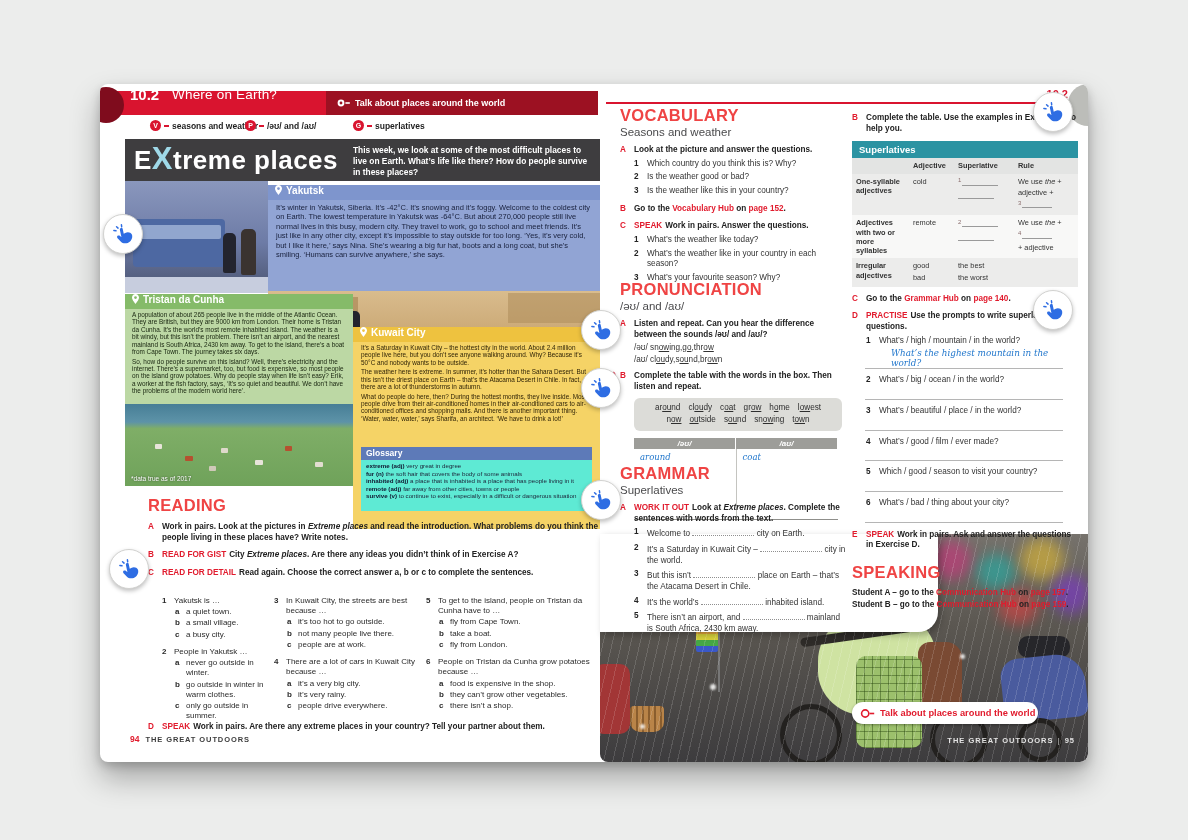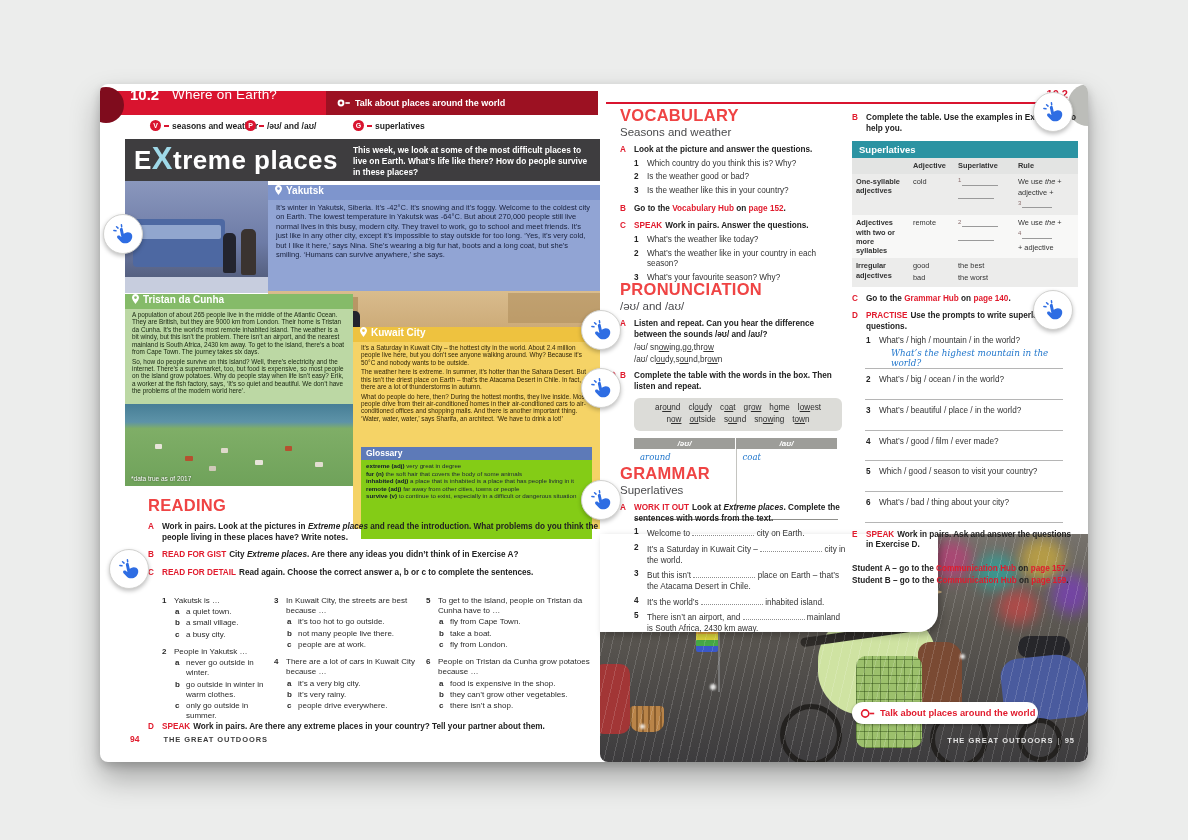--- a/index.html
+++ b/index.html
@@ -43,21 +43,21 @@
   .tt-yak{background:#7e95cd;}
   .tt-tri{background:#85bb69;}
   .tt-kuw{background:#eec23f;}
   .boxtext{padding:3px 8px 0 8px;color:#18203c;font-size:7.5px;line-height:1.25;}
   .box-tristan .boxtext{color:#17240e;font-size:6.4px;line-height:1.16;padding:2px 7px 0 7px;}
   .box-tristan .boxtext p,.box-kuwait .boxtext p{margin:0 0 2px 0;}
   .box-kuwait .boxtext{color:#2a1f05;font-size:6.4px;line-height:1.16;padding:2px 8px 0 8px;}
   .ph-tristan{left:0;top:110px;width:228px;height:82px;background:linear-gradient(180deg,#477e96 0%,#5d93a8 22%,#7fae67 30%,#6fa25a 100%);}
   .house{position:absolute;border-radius:1px;}
   .ph-caption{position:absolute;left:6px;bottom:4px;color:#fff;font-size:6.5px;text-shadow:0 0 2px rgba(0,0,0,.6);}
-  .glossary{position:absolute;left:8px;top:120px;width:231px;height:92px;background:#84cc16;}
+  .glossary{position:absolute;left:8px;top:120px;width:231px;height:64px;background:#5eead4;}
   .glosshead{height:12px;background:#5d7ab8;color:#fff;font-weight:bold;font-size:8.5px;padding:1px 0 0 5px;}
   .glossbody{padding:2px 5px;font-size:6.2px;line-height:1.22;color:#1c2338;}
   .glossbody b{color:#101630;}
   
   .sec-title{font-size:16.5px;font-weight:bold;color:#ef4444;letter-spacing:.3px;}
   .sec-sub{font-size:11.5px;color:#4a4a4c;margin-top:1px;}
   .exrow{position:relative;display:flex;gap:5px;margin-top:7px;font-size:8.2px;line-height:1.3;color:#222;}
   .exletter{font-weight:bold;color:#e11b2d;min-width:9px;}
   .extag{font-weight:bold;color:#e11b2d;margin-right:3px;white-space:nowrap;}
   .excontent{flex:1;}
@@ -72,21 +72,21 @@
   
   .reading{position:absolute;left:48px;top:412px;width:452px;z-index:2;}
   .rgrid{position:absolute;left:0;top:100px;width:452px;height:116px;}
   .rcol{position:absolute;top:0;}
   .qitem{margin-bottom:7px;font-size:8px;line-height:1.28;color:#2b2b2b;}
   .qline{display:flex;gap:5px;}
   .qnum{font-weight:bold;min-width:7px;}
   .opt{display:flex;gap:5px;margin:1px 0 0 13px;}
   .olet{font-weight:bold;min-width:6px;}
   .rd{position:absolute;left:0;top:219px;width:452px;}
-  .footer-left{position:absolute;left:30px;top:650px;display:flex;gap:24px;align-items:baseline;z-index:2;}
+  .footer-left{position:absolute;left:30px;top:650px;display:flex;gap:6px;align-items:baseline;z-index:2;}
   .fl-page{font-size:8.5px;font-weight:bold;color:#e11b2d;}
   .fl-book{font-size:7.5px;font-weight:bold;color:#3c3c3c;letter-spacing:.9px;}
   
   .colA{position:absolute;left:520px;width:228px;z-index:6;}
   #vocab{top:22px;}
   #pron{top:196px;}
   #grammar{top:380px;}
   .colB{position:absolute;left:752px;top:22px;width:226px;z-index:6;}
   .phon-line{margin:3px 0 0 14px;font-size:8.2px;color:#333;}
   .u{text-decoration:underline;text-underline-offset:1px;}
@@ -679,20 +679,21 @@
           </div>
           <div class="ansline"></div>
         </div>
     <div id="col2-e">
           <div class="exrow">
             <span class="exletter">E</span>
             <span class="excontent"><span class="extag">SPEAK</span><span class="bd">Work in pairs. Ask and answer the questions in Exercise D.</span></span>
           </div>
         </div>
     <div style="margin-top:12px;">
+      <div class="sec-title">SPEAKING</div>
       <div class="speaking-lines" id="speaking-lines">
             <div><span class="bd">Student A – go to the </span><span class="lnk">Communication Hub</span><span class="bd"> on </span><span class="lnk">page 157</span><span class="bd">.</span></div>
             <div><span class="bd">Student B – go to the </span><span class="lnk">Communication Hub</span><span class="bd"> on </span><span class="lnk">page 159</span><span class="bd">.</span></div>
           </div>
     </div>
   </div>
 
   <div class="badge">
     <svg class="badge-ico" width="15" height="11" viewBox="0 0 15 11">
           <circle cx="5.2" cy="5.5" r="3.6" fill="none" stroke="#e11b2d" stroke-width="1.6"></circle>

